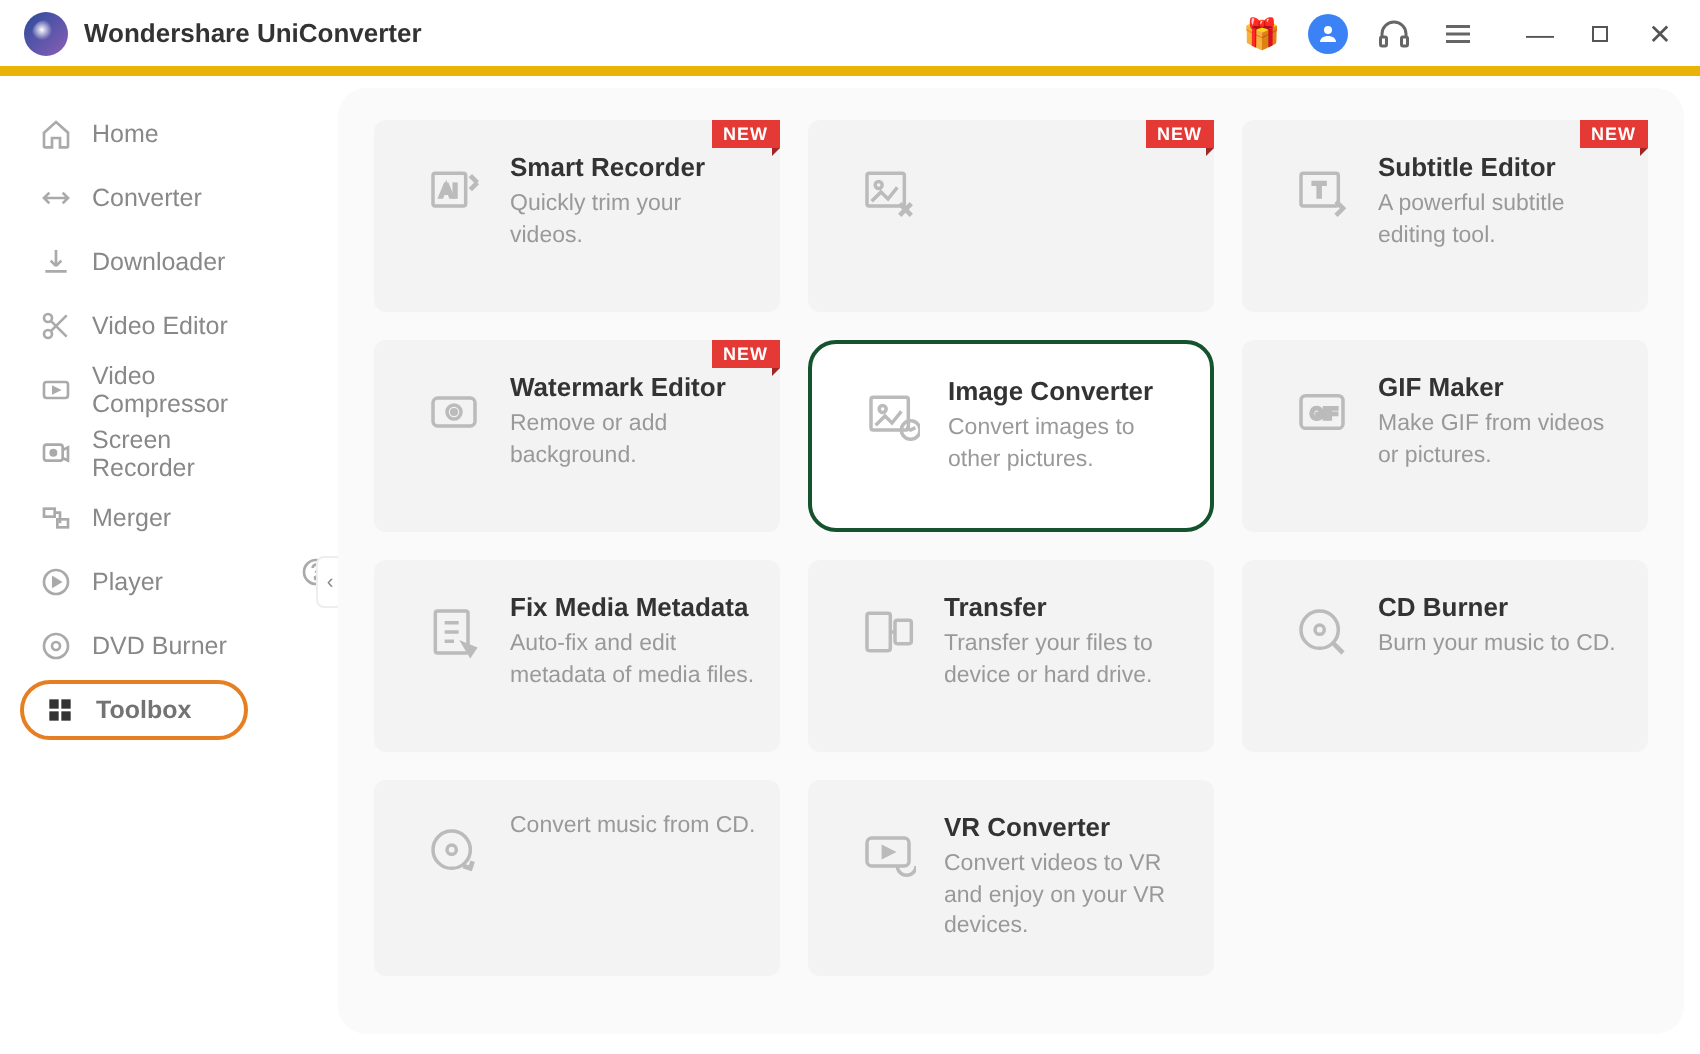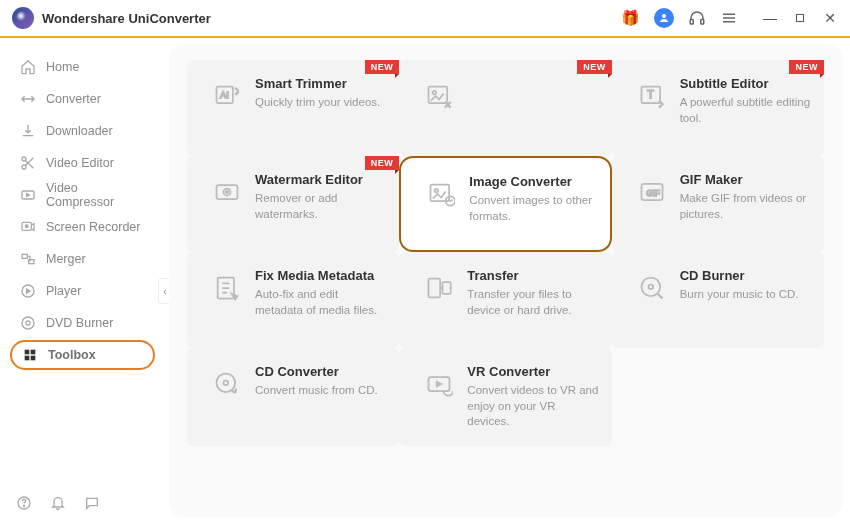--- a/index.html
+++ b/index.html
@@ -1,41 +1,41 @@
 <!DOCTYPE html>
 <html><head>
 <meta charset="utf-8">
 <style>
 * { margin: 0; padding: 0; box-sizing: border-box; font-family: -apple-system, BlinkMacSystemFont, 'Segoe UI', Arial, sans-serif; }
 body { width: 850px; height: 527px; background: #f5f5f5; overflow: hidden; }
 .window { width: 100%; height: 100%; background: #fff; display: flex; flex-direction: column; }
-.titlebar { height: 38px; display: flex; align-items: center; padding: 0 12px; gap: 8px; border-bottom: 2px solid #eab308; }
+.titlebar { height: 38px; display: flex; align-items: center; padding: 0 12px; gap: 8px; border-bottom: 5px solid #eab308; }
 .logo { width: 22px; height: 22px; background: linear-gradient(135deg,#2a4b9b,#8b5fb8); border-radius: 50%; position: relative; }
 .logo::after { content: ''; position: absolute; inset: 4px; border-radius: 50%; background: radial-gradient(circle at 35% 35%, #fff 0%, transparent 40%); }
 .title { font-size: 13px; font-weight: 600; color: #333; }
 .titlebar-spacer { flex: 1; }
 .titlebar-icons { display: flex; align-items: center; gap: 14px; }
 .tb-icon { width: 18px; height: 18px; display: flex; align-items: center; justify-content: center; color: #666; cursor: pointer; }
 .avatar { width: 20px; height: 20px; background: #3b82f6; border-radius: 50%; display: flex; align-items: center; justify-content: center; color: #fff; font-size: 10px; }
 .win-controls { display: flex; gap: 14px; margin-left: 10px; }
 .win-btn { width: 16px; height: 16px; display: flex; align-items: center; justify-content: center; color: #555; cursor: pointer; font-size: 14px; }
 .body { flex: 1; display: flex; overflow: hidden; }
-.sidebar { width: 165px; display: flex; flex-direction: column; padding: 14px 0 8px 0; }
+.sidebar { width: 165px; display: flex; flex-direction: row; padding: 14px 0 8px 0; }
 .nav { flex: 1; display: flex; flex-direction: column; gap: 2px; padding: 0 10px; }
 .nav-item { display: flex; align-items: center; gap: 10px; height: 30px; padding: 0 10px; border-radius: 16px; font-size: 12.5px; color: #888; cursor: pointer; }
 .nav-item.active { border: 2px solid #e67e22; color: #737373; font-weight: 700; }
 .nav-icon { width: 16px; height: 16px; display: flex; align-items: center; justify-content: center; color: #aaa; flex-shrink: 0; }
 .nav-item.active .nav-icon { color: #333; }
 .collapse-handle { position: absolute; left: 158px; top: 278px; width: 14px; height: 26px; background:#fff; border:1px solid #eee; border-radius: 4px; display:flex; align-items:center; justify-content:center; font-size:10px; color:#888; cursor:pointer; }
 .sidebar-bottom { display: flex; gap: 18px; padding: 8px 16px; color: #aaa; }
 .sb-btn { cursor:pointer; display:flex; align-items:center; }
 .main { flex: 1; background: #fafafa; border-radius: 14px; margin: 6px 8px 10px 4px; padding: 16px 18px; overflow-y: auto; position: relative; }
-.grid { display: grid; grid-template-columns: repeat(3, 1fr); }
+.grid { display: grid; grid-template-columns: repeat(3, 1fr); gap: 14px; }
 .card { background: #f3f3f3; border-radius: 6px; padding: 16px 12px 16px 14px; display: flex; gap: 14px; position: relative; min-height: 96px; cursor: pointer; }
-.card.highlight { background: #fff; border: 2px solid #a16207; border-radius: 14px; }
+.card.highlight { background: #fff; border: 2px solid #14532d; border-radius: 14px; }
 .card-icon { width: 28px; height: 28px; flex-shrink: 0; color: #bbb; margin-top: 6px; margin-left: 12px; }
 .card-text { display: flex; flex-direction: column; gap: 4px; }
 .card-title { font-size: 13px; font-weight: 600; color: #333; }
 .card-desc { font-size: 11.5px; color: #999; line-height: 1.35; }
 .badge-new { position: absolute; top: 0; right: 0; background: #e53935; color: #fff; font-size: 9px; font-weight: 700; padding: 2px 6px; letter-spacing: 0.5px; }
 .badge-new::after { content:''; position:absolute; right:0; bottom:-4px; border-top:4px solid #a02725; border-right:4px solid transparent; }
 svg { width: 100%; height: 100%; }
 </style>
 </head>
 <body>
@@ -202,21 +202,21 @@
     <div class="main">
       <div class="grid" id="card-grid">
           <div class="card">
             <div class="badge-new">NEW</div>
             <div class="card-icon"><svg viewBox="0 0 24 24" fill="none" stroke="currentColor" stroke-width="1.5">
                 <rect x="3" y="4" width="14" height="14" rx="1"></rect>
                 <text x="6" y="14" font-size="8" fill="currentColor">AI</text>
                 <path d="M19 5l3 3M19 11l3-3" stroke-width="2"></path>
               </svg></div>
             <div class="card-text">
-              <div class="card-title">Smart Trimmer</div>
+              <div class="card-title">Smart Recorder</div>
               <div class="card-desc">Quickly trim your videos.</div>
             </div>
           </div>
           <div class="card">
             <div class="badge-new">NEW</div>
             <div class="card-icon"><svg viewBox="0 0 24 24" fill="none" stroke="currentColor" stroke-width="1.5">
                 <rect x="3" y="4" width="16" height="14" rx="1"></rect>
                 <circle cx="8" cy="9" r="1.5"></circle>
                 <path d="M5 16l4-4 3 3 4-5"></path>
                 <path d="M17 17l5 5M22 17l-5 5" stroke-width="2"></path>
@@ -236,34 +236,34 @@
           </div>
           <div class="card">
             <div class="badge-new">NEW</div>
             <div class="card-icon"><svg viewBox="0 0 24 24" fill="none" stroke="currentColor" stroke-width="1.5">
                 <rect x="3" y="6" width="18" height="12" rx="2"></rect>
                 <circle cx="12" cy="12" r="3"></circle>
                 <circle cx="12" cy="12" r="1" fill="currentColor"></circle>
               </svg></div>
             <div class="card-text">
               <div class="card-title">Watermark Editor</div>
-              <div class="card-desc">Remover or add watermarks.</div>
+              <div class="card-desc">Remove or add background.</div>
             </div>
           </div>
           <div class="card highlight">
             <div class="card-icon"><svg viewBox="0 0 24 24" fill="none" stroke="currentColor" stroke-width="1.5">
                 <rect x="3" y="4" width="16" height="14" rx="1"></rect>
                 <circle cx="8" cy="9" r="1.5"></circle>
                 <path d="M5 16l4-4 3 3 4-5"></path>
                 <path d="M16 18a4 4 0 108 0 4 4 0 00-8 0" stroke-width="1.5"></path>
                 <path d="M18 17l2 1 2-1" stroke-width="1.5"></path>
               </svg></div>
             <div class="card-text">
               <div class="card-title">Image Converter</div>
-              <div class="card-desc">Convert images to other formats.</div>
+              <div class="card-desc">Convert images to other pictures.</div>
             </div>
           </div>
           <div class="card">
             <div class="card-icon"><svg viewBox="0 0 24 24" fill="none" stroke="currentColor" stroke-width="1.5">
                 <rect x="3" y="5" width="18" height="14" rx="2"></rect>
                 <text x="7" y="15" font-size="7" fill="currentColor">GIF</text>
               </svg></div>
             <div class="card-text">
               <div class="card-title">GIF Maker</div>
               <div class="card-desc">Make GIF from videos or pictures.</div>
@@ -302,21 +302,20 @@
               <div class="card-desc">Burn your music to CD.</div>
             </div>
           </div>
           <div class="card">
             <div class="card-icon"><svg viewBox="0 0 24 24" fill="none" stroke="currentColor" stroke-width="1.5">
                 <circle cx="11" cy="11" r="8"></circle>
                 <circle cx="11" cy="11" r="2"></circle>
                 <path d="M16 18l3 1 1-3" stroke-width="2"></path>
               </svg></div>
             <div class="card-text">
-              <div class="card-title">CD Converter</div>
               <div class="card-desc">Convert music from CD.</div>
             </div>
           </div>
           <div class="card">
             <div class="card-icon"><svg viewBox="0 0 24 24" fill="none" stroke="currentColor" stroke-width="1.5">
                 <rect x="3" y="6" width="18" height="12" rx="2"></rect>
                 <path d="M10 10l4 2-4 2z" fill="currentColor"></path>
                 <path d="M16 18a4 4 0 108 0" stroke-width="1.5"></path>
               </svg></div>
             <div class="card-text">

